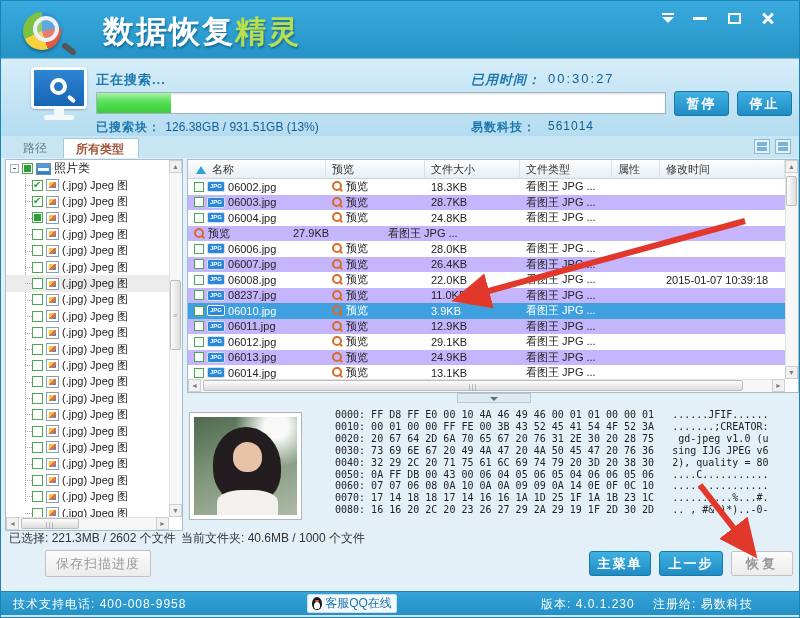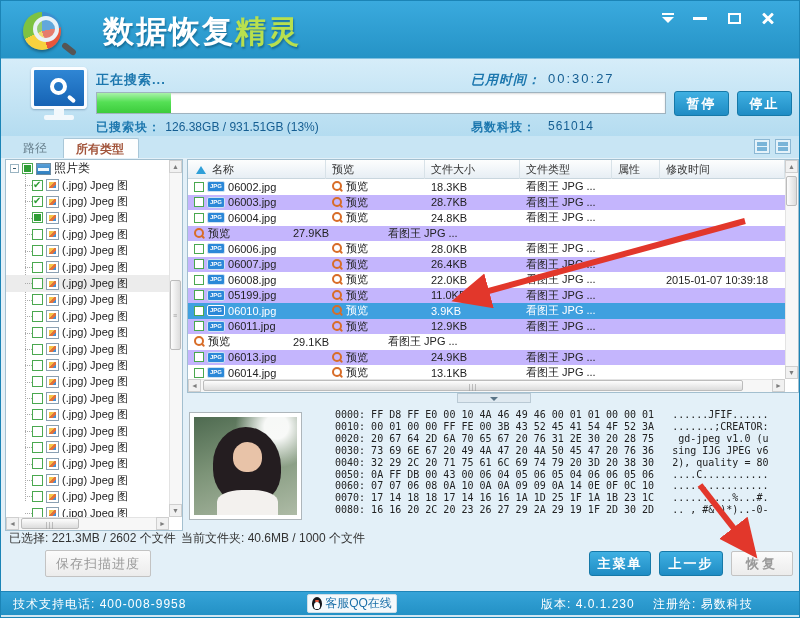--- a/index.html
+++ b/index.html
@@ -478,21 +478,21 @@
           </div>
           <div class="tcell" style="width: 95px;">22.0KB</div>
           <div class="tcell" style="width: 92px;">看图王 JPG ...</div>
           <div class="tcell" style="width: 48px;"></div>
           <div class="tcell" style="width: 125px;">2015-01-07 10:39:18</div>
         </div>
         <div class="trow alt">
           <div class="tcell" style="width: 138px;">
             <span class="cb-s"></span>
             <span class="jpgicon">JPG</span>
-            <span>05199.jpg</span>
+            <span>08237.jpg</span>
           </div>
           <div class="tcell" style="width: 99px;">
             <span class="magicon"></span>
             <span>预览</span>
           </div>
           <div class="tcell" style="width: 95px;">11.0KB</div>
           <div class="tcell" style="width: 92px;">看图王 JPG ...</div>
           <div class="tcell" style="width: 48px;"></div>
           <div class="tcell" style="width: 125px;"></div>
         </div>
@@ -520,20 +520,25 @@
           <div class="tcell" style="width: 99px;">
             <span class="magicon"></span>
             <span>预览</span>
           </div>
           <div class="tcell" style="width: 95px;">12.9KB</div>
           <div class="tcell" style="width: 92px;">看图王 JPG ...</div>
           <div class="tcell" style="width: 48px;"></div>
           <div class="tcell" style="width: 125px;"></div>
         </div>
         <div class="trow">
+          <div class="tcell" style="width: 138px;">
+            <span class="cb-s"></span>
+            <span class="jpgicon">JPG</span>
+            <span>06012.jpg</span>
+          </div>
           <div class="tcell" style="width: 99px;">
             <span class="magicon"></span>
             <span>预览</span>
           </div>
           <div class="tcell" style="width: 95px;">29.1KB</div>
           <div class="tcell" style="width: 92px;">看图王 JPG ...</div>
           <div class="tcell" style="width: 48px;"></div>
           <div class="tcell" style="width: 125px;"></div>
         </div>
         <div class="trow alt">

